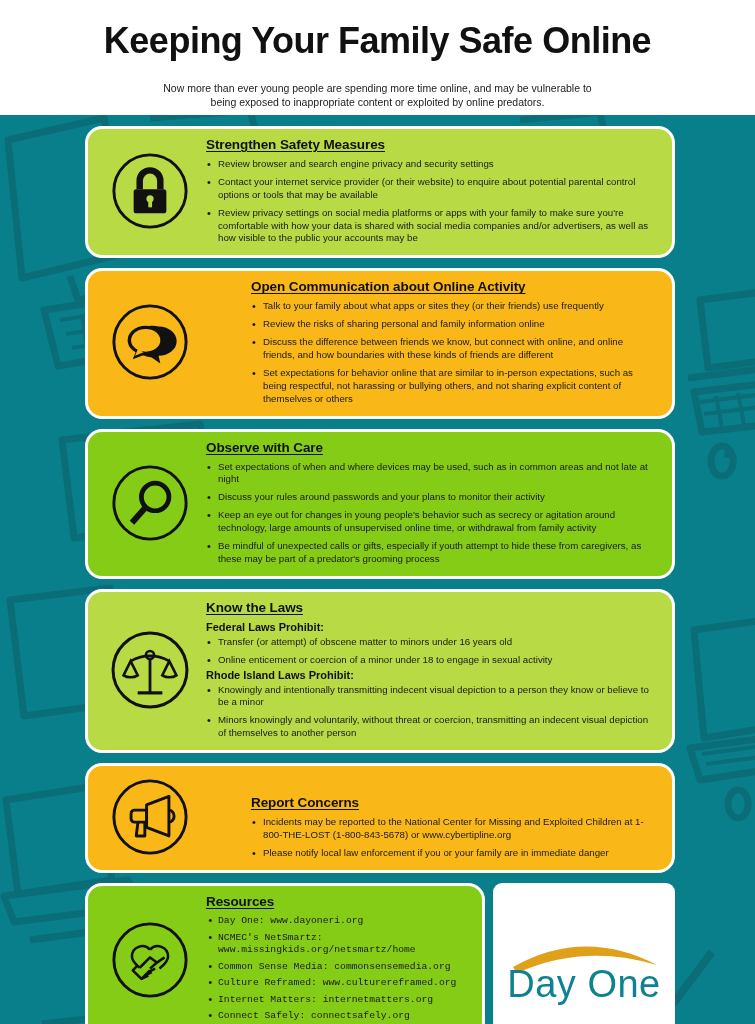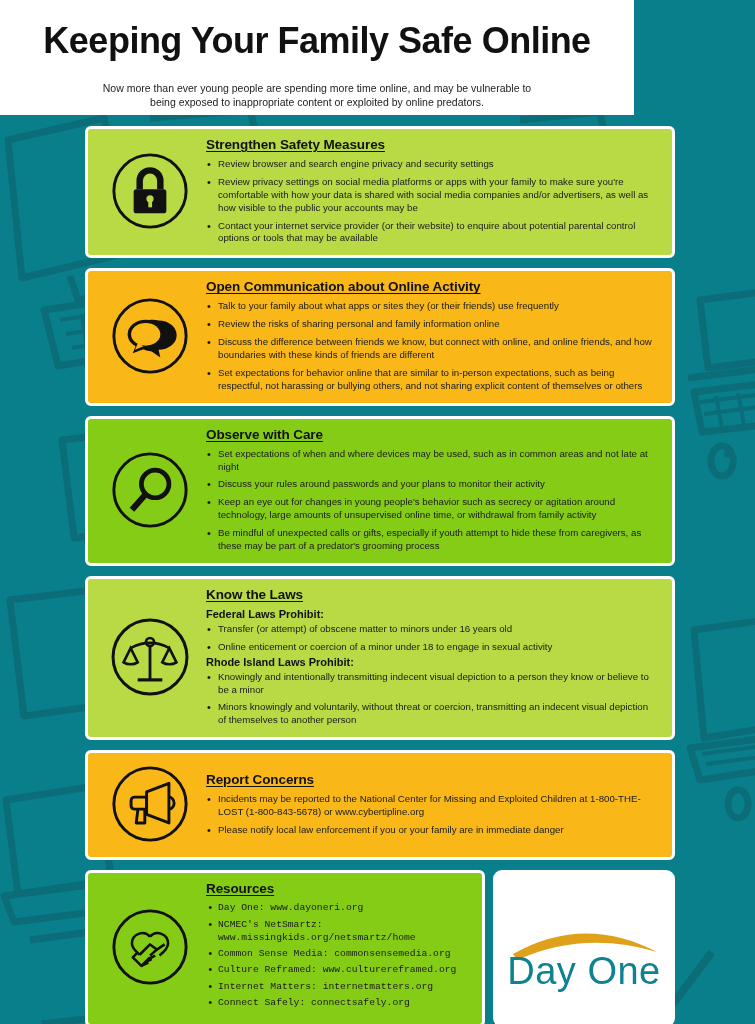--- a/index.html
+++ b/index.html
@@ -10,21 +10,21 @@
   }
   body { background: #0a7f8c; position: relative; }
 
   
   .bg-pattern { position: absolute; inset: 0; z-index: 0; pointer-events: none; }
 
   
   .header {
     position: relative; z-index: 3;
     background: #ffffff;
-    width: 634px; height: 115px;
+    width: 755px; height: 115px;
     text-align: center;
     padding-top: 22px;
   }
   .header h1 {
     font-size: 36px;
     font-weight: bold;
     letter-spacing: -0.5px;
     color: #111111;
     line-height: 1.05;
     font-stretch: condensed;
@@ -39,30 +39,30 @@
 
   
   .cards {
     position: absolute;
     top: 126px; left: 85px;
     width: 590px;
     z-index: 2;
   }
   .card {
     position: relative;
-    border-radius: 6px;
+    border-radius: 17px;
     border: 3px solid #ffffff;
     margin-bottom: 10px;
     display: flex;
-    align-items: center;
+    align-items: flex-end;
     padding: 8px 10px 10px 6px;
     min-height: 60px;
   }
   .card.green  { background: #b7da45; }
-  .card.orange { background: #f9b817; }
+  .card.orange { background: #f9b817; gap: 45px; }
   .card.blue   { background: #84cc16; }
 
   .icon-wrap {
     flex: 0 0 112px;
     display: flex;
     align-items: center;
     justify-content: center;
     align-self: center;
   }
   .icon-wrap svg { display: block; }
@@ -202,22 +202,22 @@
         <path d="M34 48 h32 a3 3 0 0 1 3 3 v22 a3 3 0 0 1 -3 3 h-32 a3 3 0 0 1 -3 -3 v-22 a3 3 0 0 1 3 -3 z" fill="#111"></path>
         <path d="M38 48 v-10 a12 12 0 0 1 24 0 v10" fill="none" stroke="#111" stroke-width="7.5"></path>
         <circle cx="50" cy="59" r="4.2" fill="#b7da45"></circle>
         <rect x="48" y="59" width="4.4" height="10" fill="#b7da45"></rect>
       </svg>
     </div>
     <div class="card-body">
       <div class="card-title">Strengthen Safety Measures</div>
       <ul class="bullets">
         <li>Review browser and search engine privacy and security settings</li>
+        <li>Contact your internet service provider (or their website) to enquire about potential parental control options or tools that may be available</li>
         <li>Review privacy settings on social media platforms or apps with your family to make sure you're comfortable with how your data is shared with social media companies and/or advertisers, as well as how visible to the public your accounts may be</li>
-        <li>Contact your internet service provider (or their website) to enquire about potential parental control options or tools that may be available</li>
       </ul>
     </div>
   </div>
 
   <div class="card orange">
     <div class="icon-wrap">
       <svg width="86" height="86" viewBox="0 0 100 100">
         <circle cx="50" cy="50" r="42" fill="none" stroke="#111" stroke-width="3.4"></circle>
         <path d="M60 32 a21 17 0 0 1 0 34 l2 9 l-10 -7 a30 20 0 0 1 -6 -1 a21 17 0 0 1 14 -35 z" fill="#111"></path>
         <ellipse cx="45" cy="48" rx="21" ry="17" fill="#111"></ellipse>

